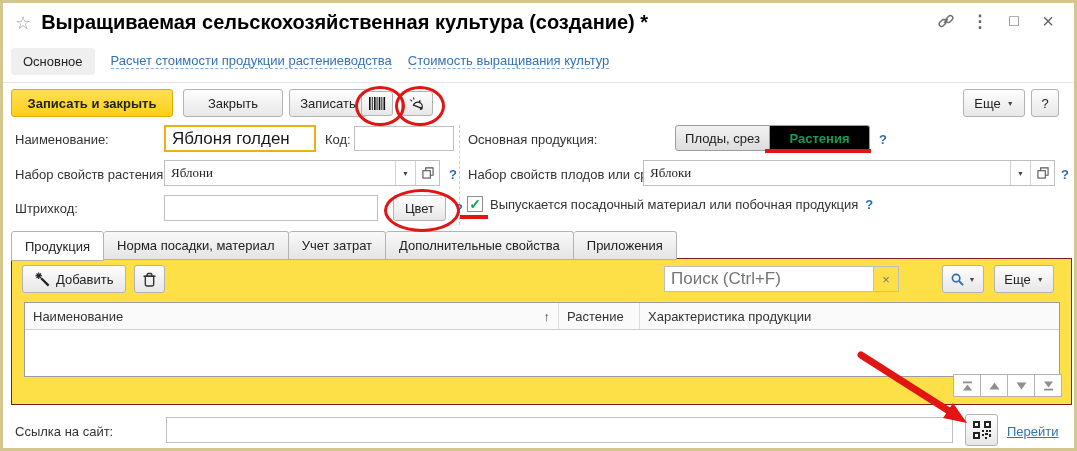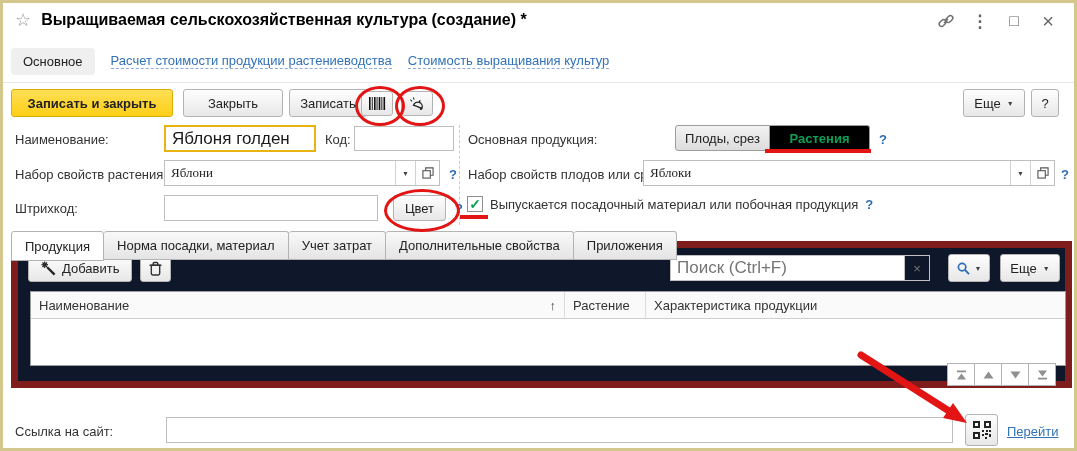--- a/index.html
+++ b/index.html
@@ -17,21 +17,21 @@
   .combo .cbtn{width:19px;border-left:1px solid #d2d2d2;display:flex;align-items:center;justify-content:center;background:#fff;cursor:pointer;}
   .combo .cbtn.open{width:23px;}
   .q{position:absolute;color:#2e6db4;font-weight:bold;cursor:pointer;}
   .link{color:#3272b6;text-decoration:none;border-bottom:1px dashed #8cacd2;cursor:pointer;white-space:nowrap;}
   .nav-pill{background:#efefef;border-radius:4px;padding:6px 12px;color:#222;}
   .tabstrip{position:absolute;left:8px;top:228px;display:flex;z-index:3;}
   .tab{height:27px;display:flex;align-items:center;padding:0 13px;border:1px solid #b3b3b3;border-left:none;
        background:linear-gradient(#f9f9f9,#e4e4e4);border-radius:3px 3px 0 0;cursor:pointer;white-space:nowrap;}
   .tab:first-child{border-left:1px solid #b3b3b3;}
   .tab.active{background:#fff;height:28px;position:relative;z-index:4;}
-  #panel{position:absolute;left:8px;top:238px;width:1061px;height:147px;border:7px solid #7f1d1d;background:#0f172a;box-sizing:border-box;}
+  #panel{position:absolute;left:8px;top:255px;width:1061px;height:147px;border:1px solid #7f1d1d;background:#fde047;box-sizing:border-box;}
   #grid{position:absolute;left:12px;top:43px;width:1036px;border:1px solid #9c9c9c;box-sizing:border-box;}
   .ghead{display:flex;height:27px;background:#fafafa;border-bottom:1px solid #cfcfcf;box-sizing:border-box;}
   .gcell{display:flex;align-items:center;padding:0 8px;border-right:1px solid #dcdcdc;box-sizing:border-box;color:#333;}
   .gcell:last-child{border-right:none;}
   .gbody{height:46px;background:#fff;}
   .navbtns{position:absolute;right:9px;top:115px;display:flex;}
   .nb{width:26px;height:21px;border:1px solid #b3b3b3;margin-left:-1px;background:#fff;display:flex;align-items:center;justify-content:center;cursor:pointer;}
   .chk{width:16px;height:16px;border:1px solid #8f8f8f;background:#fff;display:flex;align-items:center;justify-content:center;
        color:#0ca24f;font-weight:bold;font-size:14px;line-height:1;box-sizing:border-box;cursor:pointer;}
   .toggle{position:absolute;display:flex;height:26px;}
@@ -44,21 +44,21 @@
   .hr-top{position:absolute;left:0;right:0;top:79px;border-top:1px solid #e7e7e7;}
   .splitter{position:absolute;left:456px;top:122px;height:100px;border-left:1px dashed #cccccc;}
 </style>
 </head>
 <body>
 
 <div id="app">
 
   <div class="abs" style="left:12px;top:8px;display:flex;align-items:center;gap:10px;">
     <span style="color:#9a9a9a;font-size:18px;line-height:1;">☆</span>
-    <span style="font-size:16px;font-weight:bold;color:#000;">Выращиваемая сельскохозяйственная культура (создание) *</span>
+    <span style="font-size:20px;font-weight:bold;color:#000;">Выращиваемая сельскохозяйственная культура (создание) *</span>
   </div>
   <div class="abs" style="right:16px;top:8px;display:flex;align-items:center;gap:14px;">
     <span class="winicon">
       <svg width="18" height="18" viewBox="0 0 18 18">
           <g stroke="#707070" stroke-width="1.5" fill="none">
             <path d="M7 11 L11 7"></path>
             <rect x="1.8" y="8.6" width="7.6" height="4.8" rx="2.4" transform="rotate(-45 5.6 11)"></rect>
             <rect x="8.6" y="4.6" width="7.6" height="4.8" rx="2.4" transform="rotate(-45 12.4 7)"></rect>
           </g>
         </svg>
@@ -198,21 +198,21 @@
     </button>
     <button class="btn abs" style="left:122px;top:6px;width:31px;height:28px;">
       <svg width="13" height="15" viewBox="0 0 14 16" fill="none" stroke="#333" stroke-width="1.5">
           <path d="M2.5 4.5 h9 v9 a1.5 1.5 0 0 1 -1.5 1.5 h-6 a1.5 1.5 0 0 1 -1.5 -1.5 z"></path>
           <line x1="0.5" y1="4.5" x2="13.5" y2="4.5"></line>
           <path d="M4.5 4.2 v-1.7 a1 1 0 0 1 1 -1 h3 a1 1 0 0 1 1 1 v1.7"></path>
         </svg>
     </button>
 
     <div class="abs" style="left:652px;top:7px;display:flex;">
-      <input class="tf" style="position: static; width: 235px; height: 26px; color: rgb(154, 154, 154);" placeholder="Поиск (Ctrl+F)">
+      <input class="tf" style="position: static; width: 210px; height: 26px; color: rgb(154, 154, 154);" placeholder="Поиск (Ctrl+F)">
       <span style="width:25px;height:26px;border:1px solid #bfbfbf;border-left:none;display:flex;align-items:center;justify-content:center;color:#777;box-sizing:border-box;cursor:pointer;">×</span>
     </div>
     <button class="btn abs" style="left:930px;top:6px;width:42px;height:28px;gap:5px;">
       <svg width="13" height="13" viewBox="0 0 14 14">
           <circle cx="5.5" cy="5.5" r="4" fill="none" stroke="#2e6db4" stroke-width="1.8"></circle>
           <line x1="8.6" y1="8.6" x2="13" y2="13" stroke="#2e6db4" stroke-width="2"></line>
         </svg>
       <span class="arrow">▼</span>
     </button>
     <button class="btn abs" style="left:982px;top:6px;width:60px;height:28px;">

